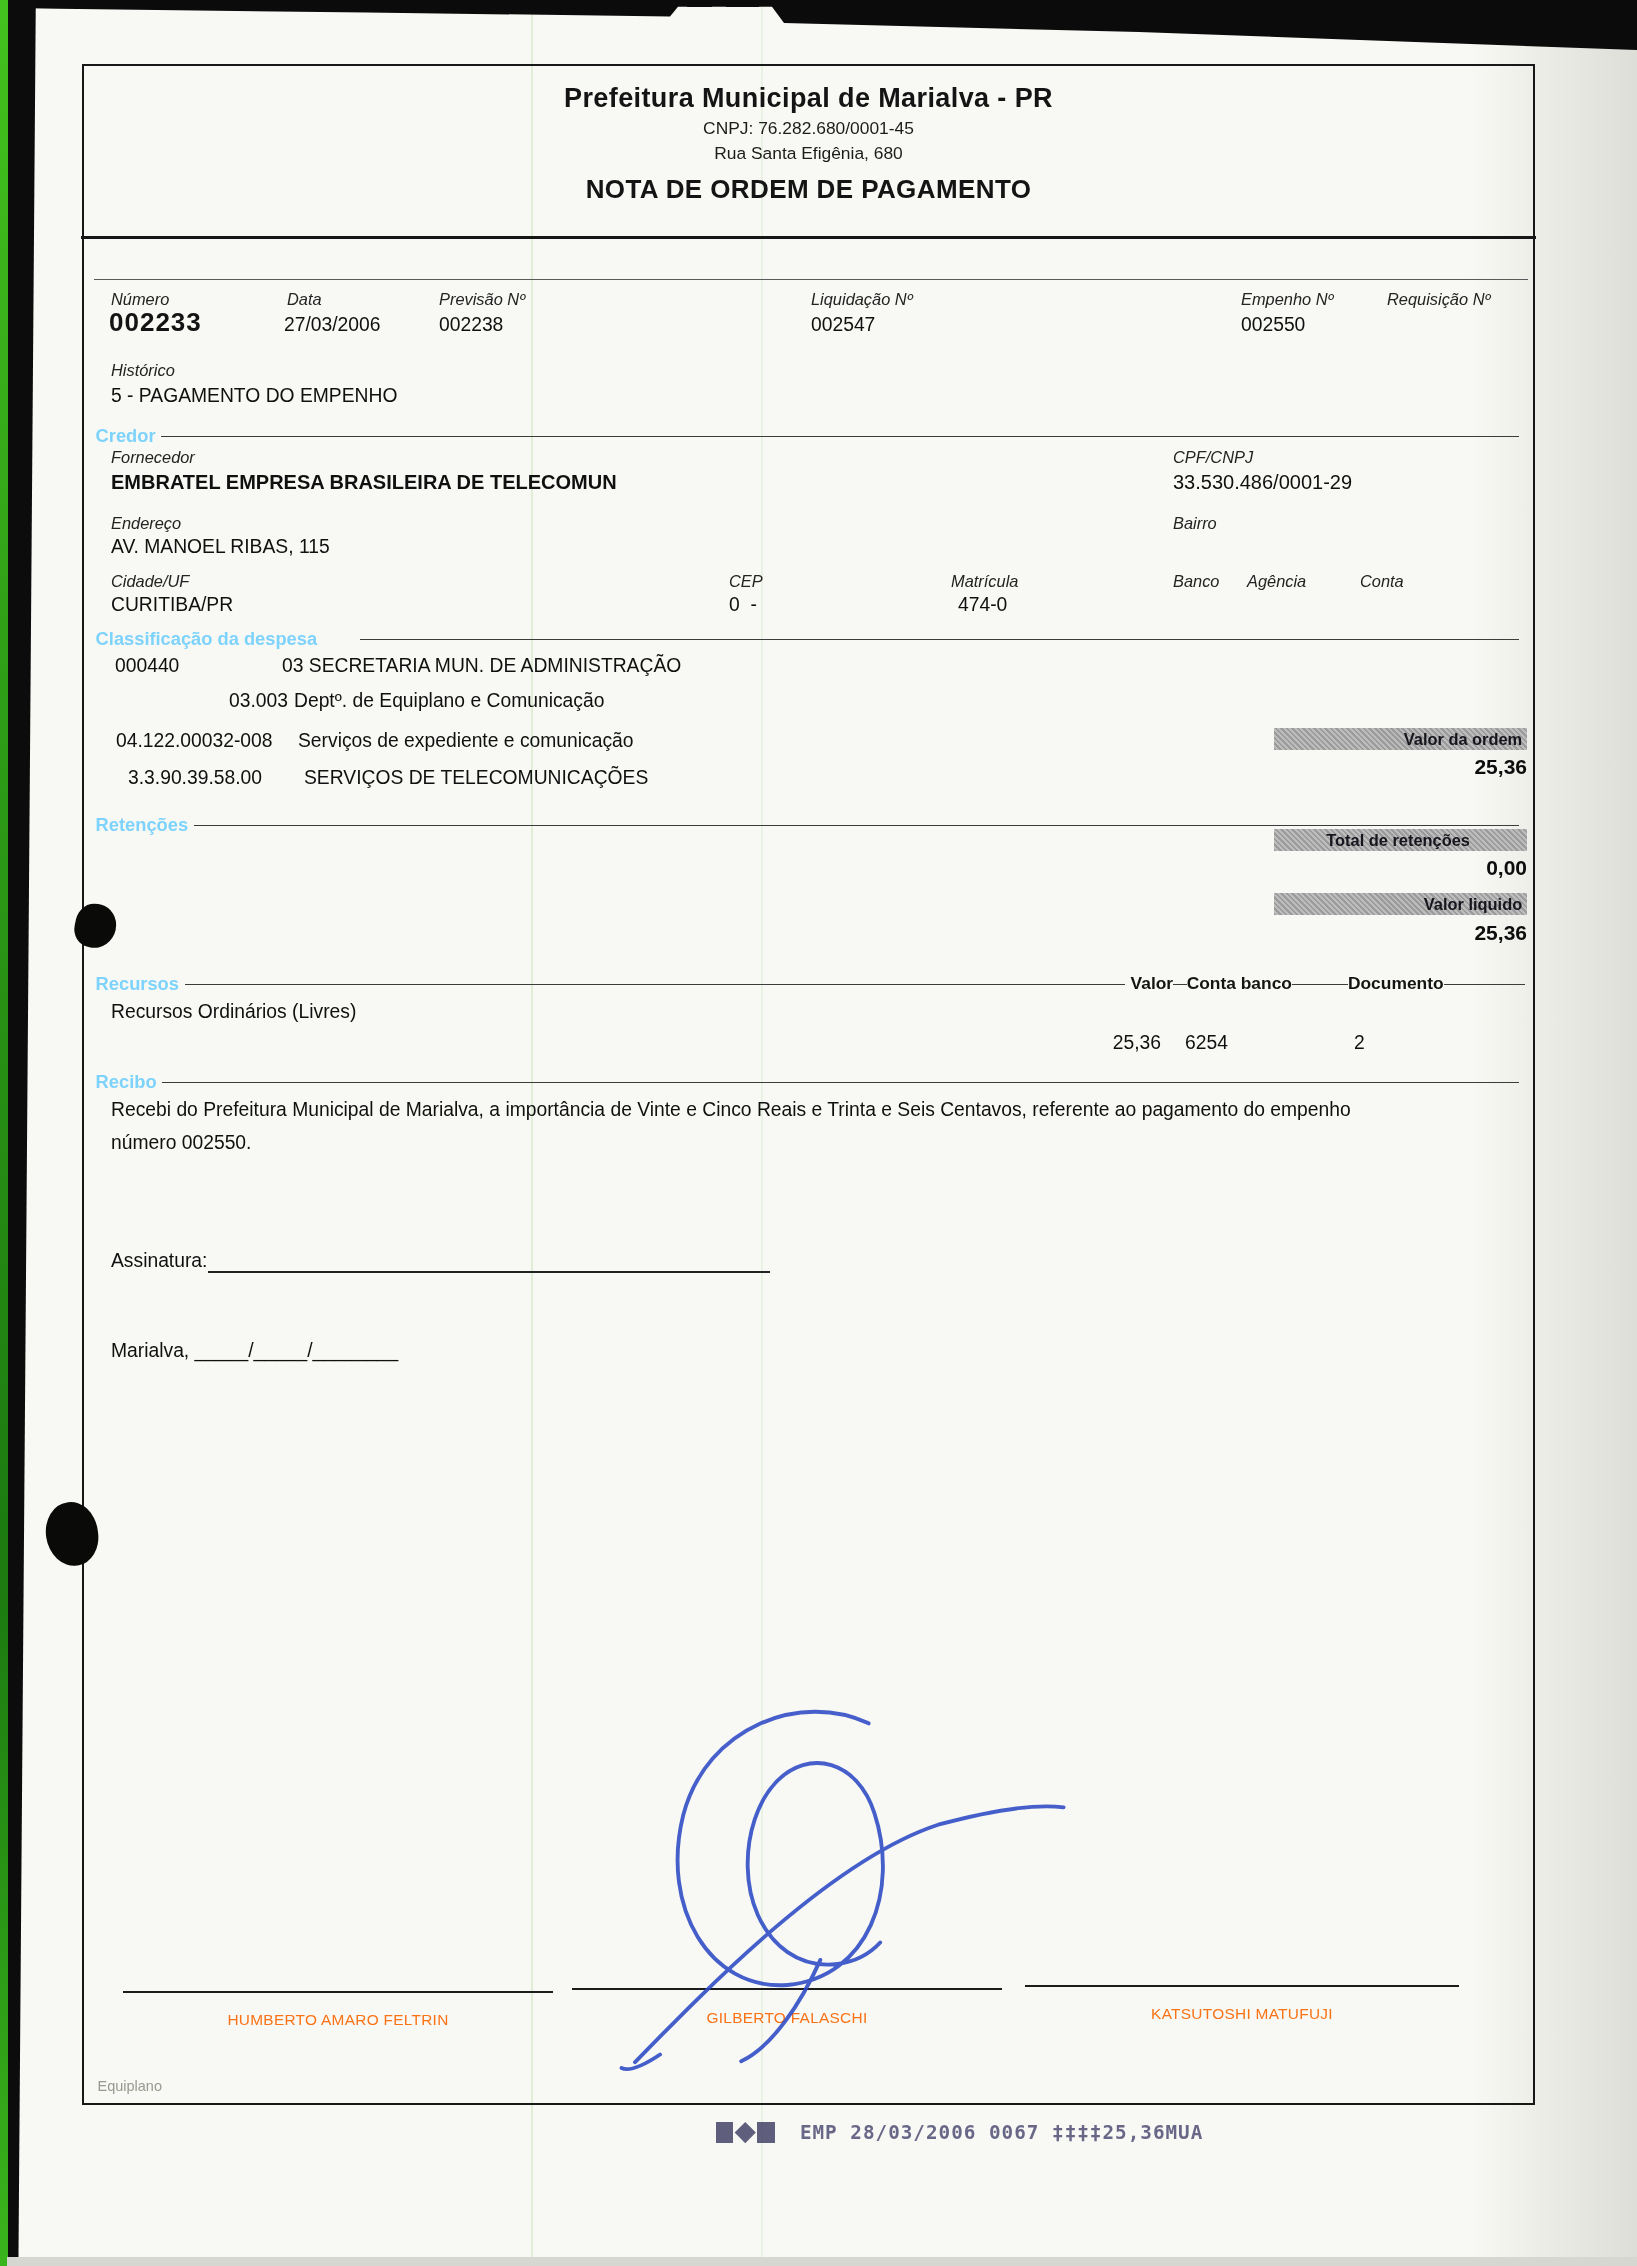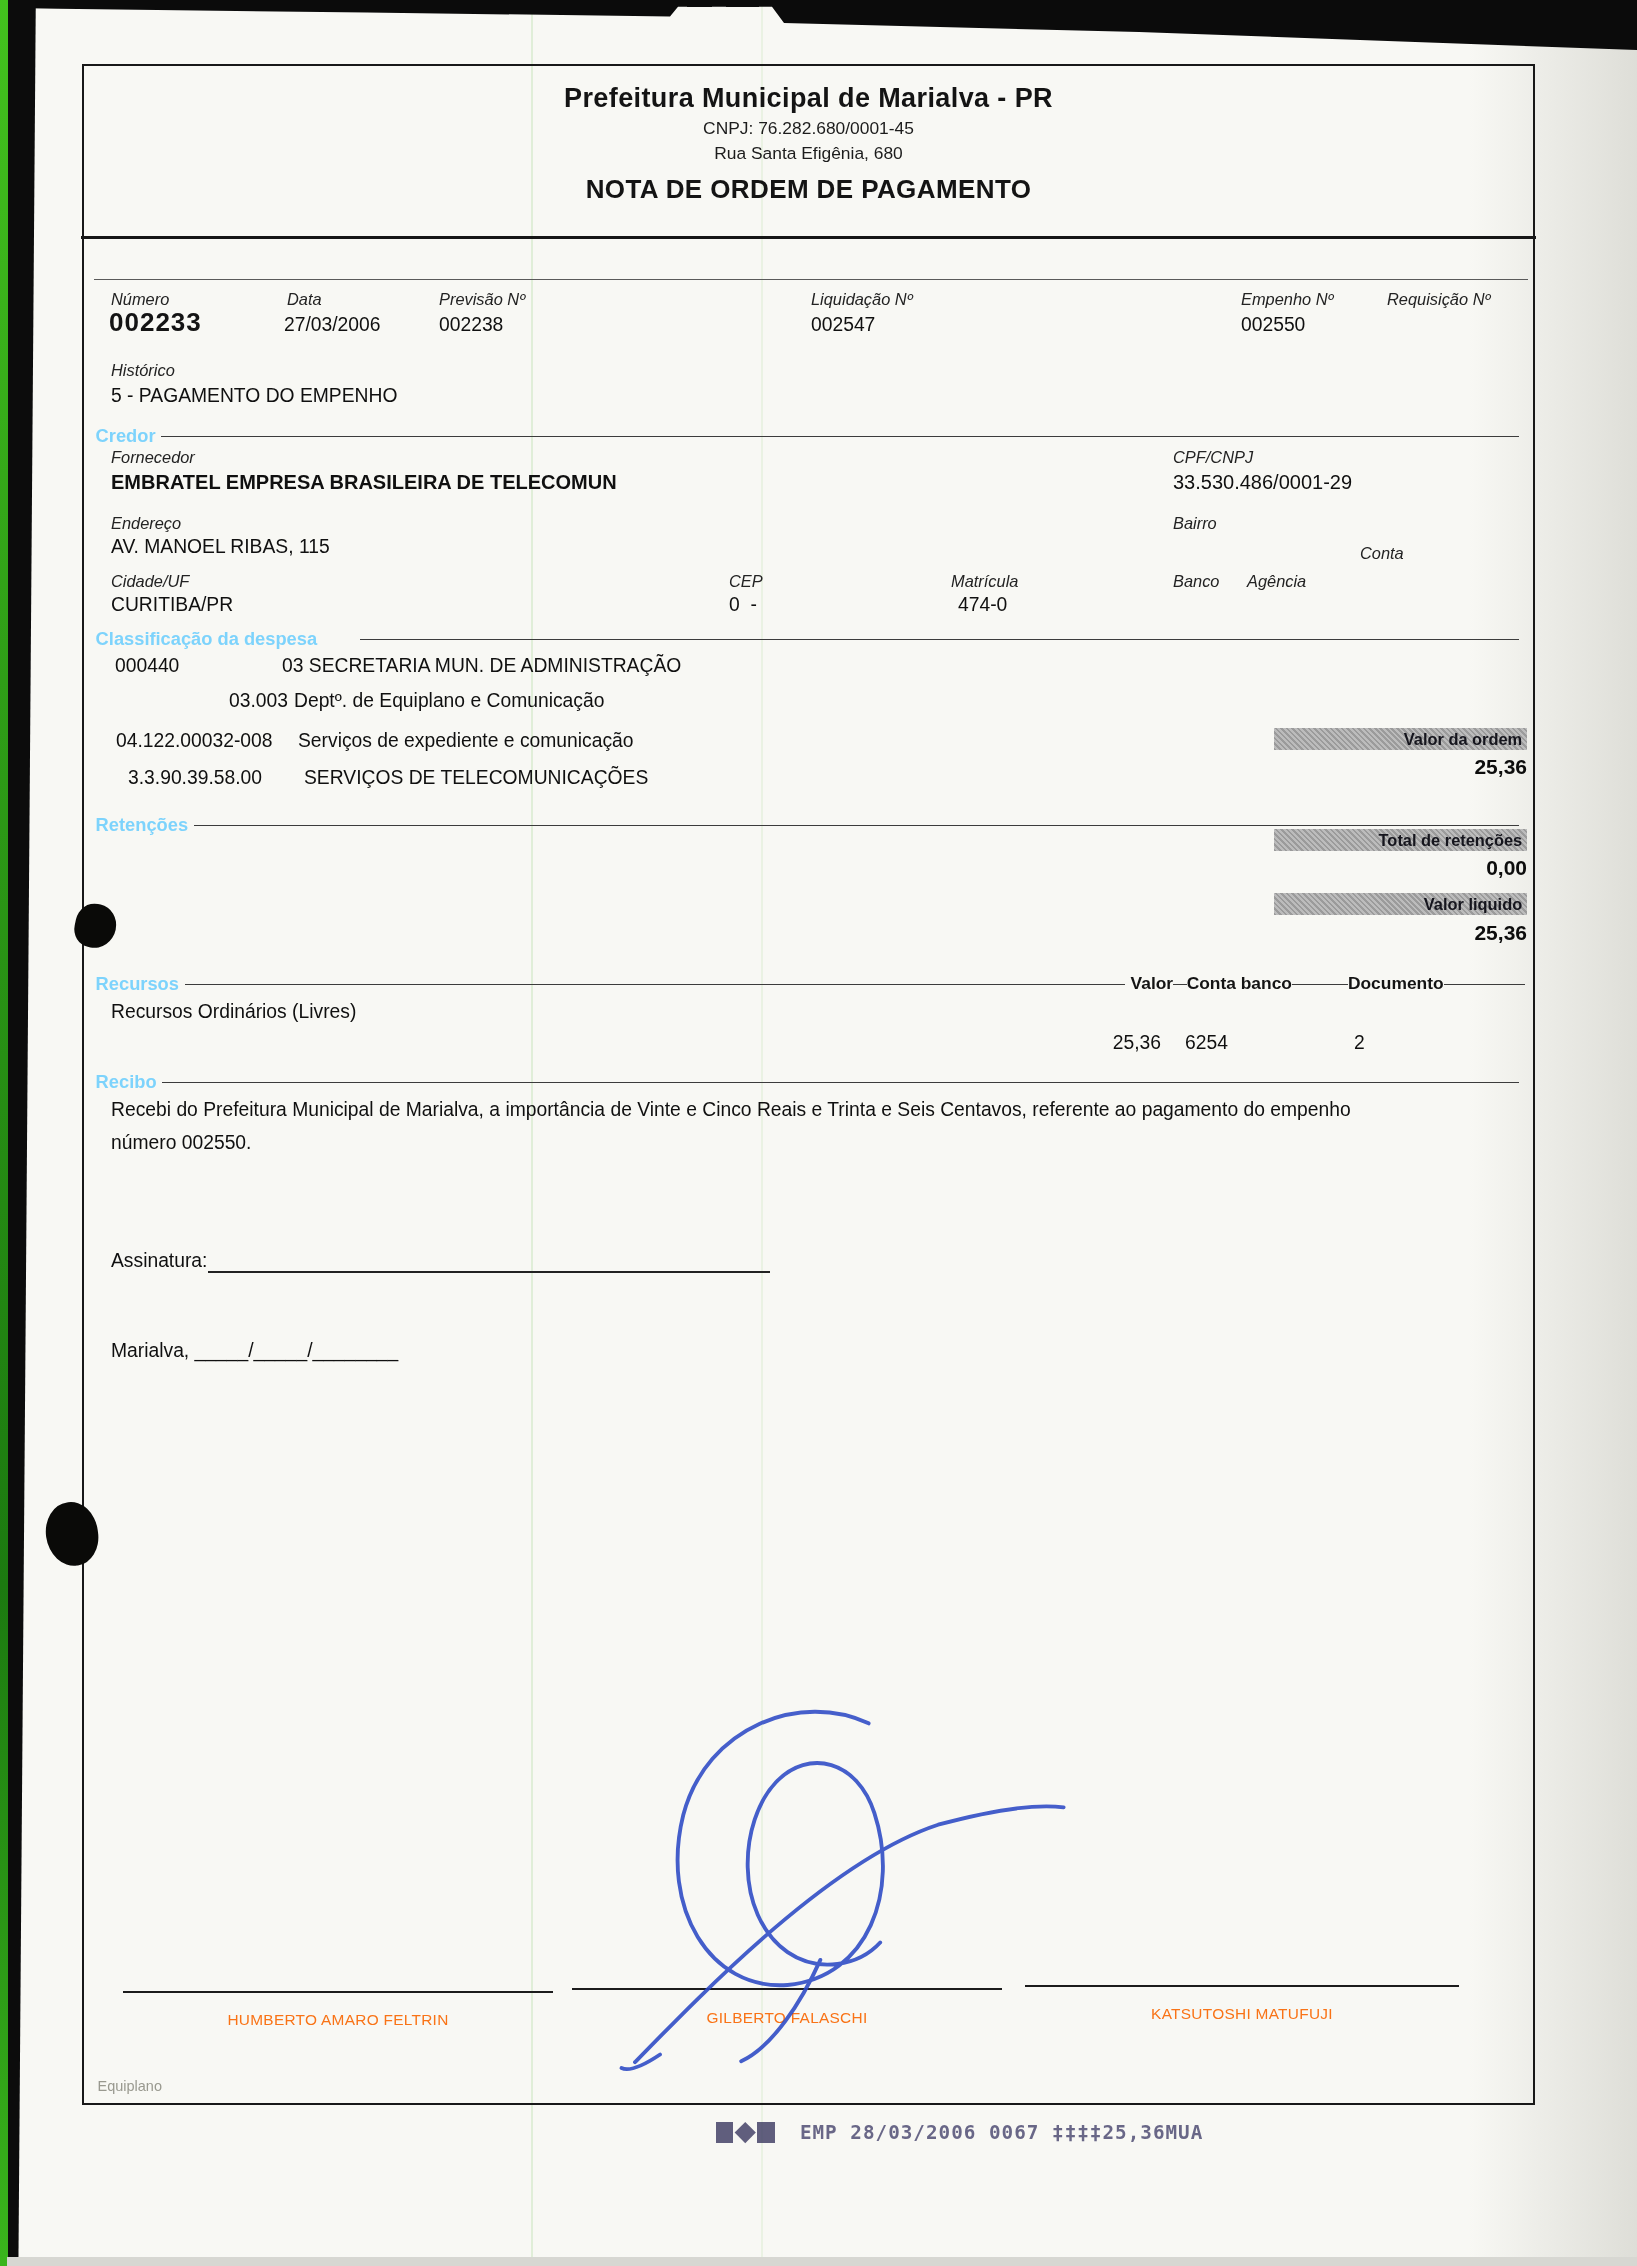--- a/index.html
+++ b/index.html
@@ -114,21 +114,21 @@
     <span class="abs lbl" style="left:1089px;top:448px;">Bairro</span>
 
     <span class="abs lbl" style="left:27px;top:506px;">Cidade/UF</span>
     <span class="abs val" style="left:27px;top:528px;">CURITIBA/PR</span>
     <span class="abs lbl" style="left:645px;top:506px;">CEP</span>
     <span class="abs val" style="left:645px;top:528px;">0&nbsp;&nbsp;-</span>
     <span class="abs lbl" style="left:867px;top:506px;">Matrícula</span>
     <span class="abs val" style="left:874px;top:528px;">474-0</span>
     <span class="abs lbl" style="left:1089px;top:506px;">Banco</span>
     <span class="abs lbl" style="left:1163px;top:506px;">Agência</span>
-    <span class="abs lbl" style="left:1276px;top:478px;">Conta</span>
+    <span class="abs lbl" style="left:1276px;top:506px;">Conta</span>
 
     <div class="abs section-rule" style="left:11.6px;top:562px;width:1429px;gap:37px;">
       <span class="section-label">Classificação da despesa</span>
       <span class="rule-fill"></span>
     </div>
     <span class="abs val" style="left:31px;top:589px;">000440</span>
     <span class="abs val" style="left:198px;top:589px;">03 SECRETARIA MUN. DE ADMINISTRAÇÃO</span>
     <span class="abs val" style="left:145px;top:624px;">03.003</span>
     <span class="abs val" style="left:210px;top:624px;">Deptº. de Equiplano e Comunicação</span>
     <span class="abs val" style="left:32px;top:664px;">04.122.00032-008</span>
@@ -138,21 +138,21 @@
 
     <div class="abs value-bar" style="left:1190px;top:662px;">
       <span>Valor da ordem</span>
     </div>
     <span class="abs money val-right" style="left:1250px;top:689px;width:193px;">25,36</span>
 
     <div class="abs section-rule" style="left:11.6px;top:748px;width:1429px;">
       <span class="section-label">Retenções</span>
       <span class="rule-fill"></span>
     </div>
-    <div class="abs value-bar" style="left:1190px;top:763px;">
+    <div class="abs value-bar" style="left:1190px;top:763px;justify-content:center;">
       <span>Total de retenções</span>
     </div>
     <span class="abs money val-right" style="left:1250px;top:790px;width:193px;font-weight:600;">0,00</span>
     <div class="abs value-bar" style="left:1190px;top:827px;">
       <span>Valor liquido</span>
     </div>
     <span class="abs money val-right" style="left:1250px;top:855px;width:193px;">25,36</span>
 
     <div class="abs section-rule" style="left:11.6px;top:907px;width:1429px;">
       <span class="section-label">Recursos</span>

